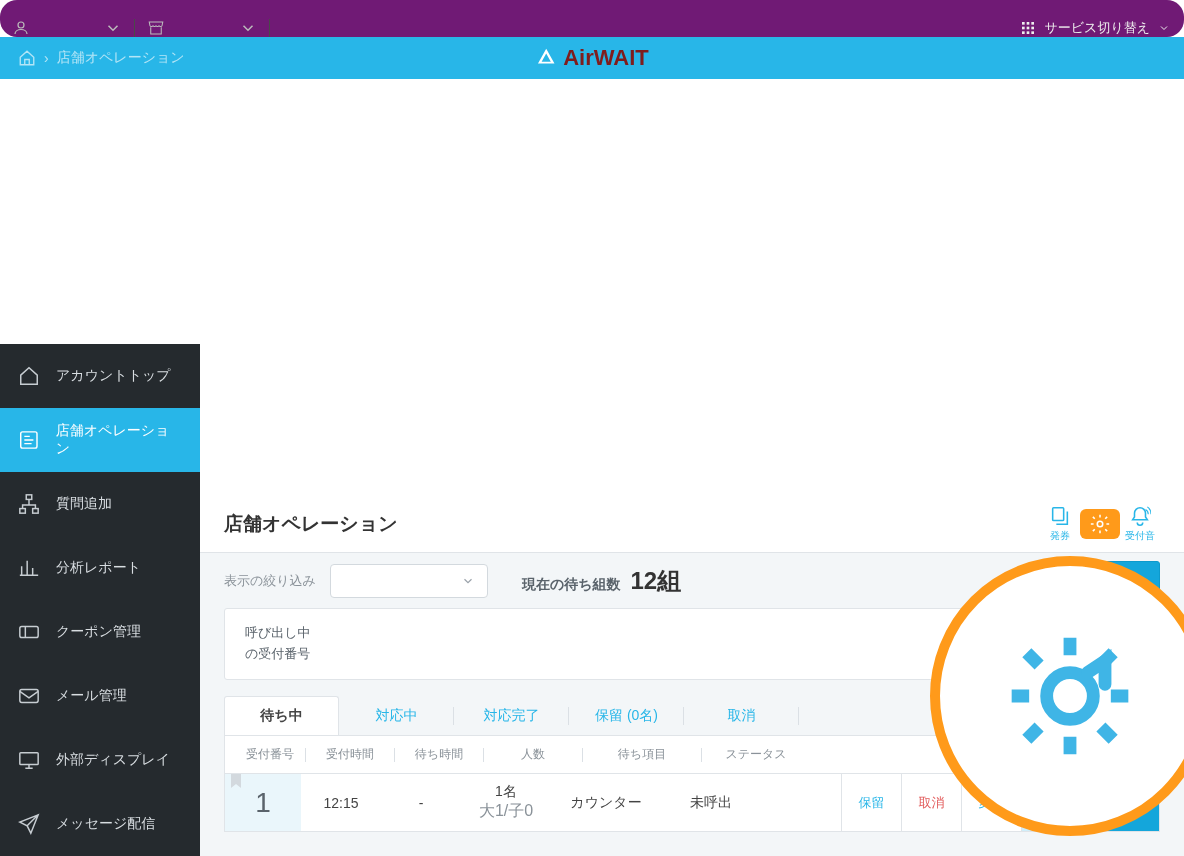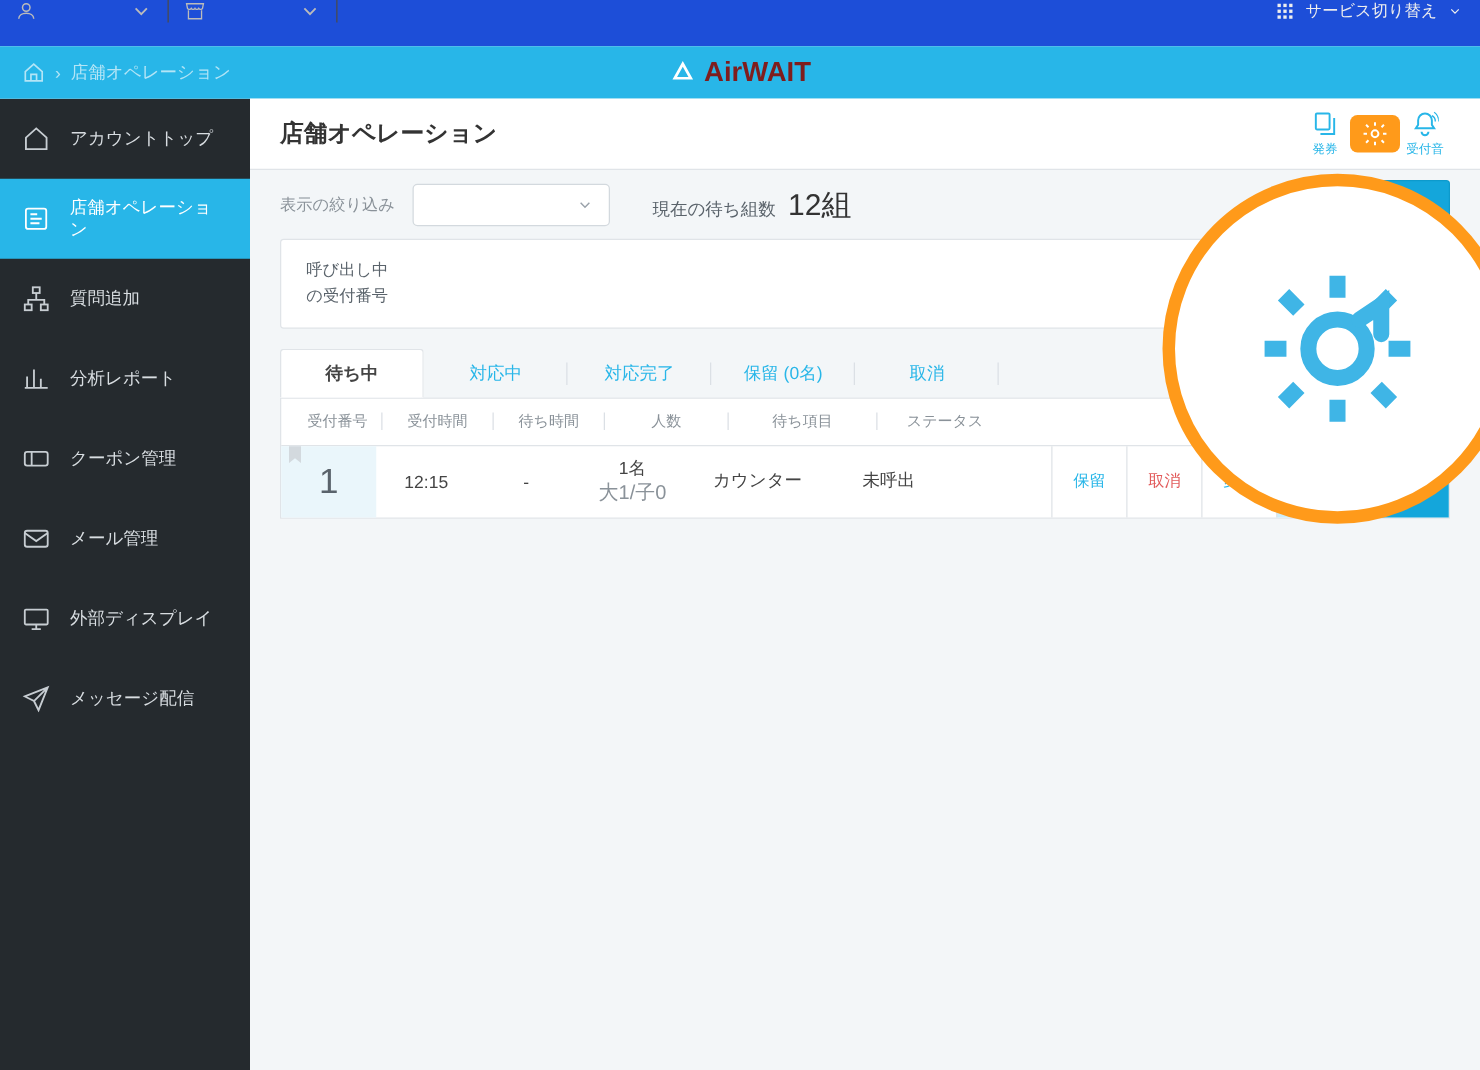--- a/index.html
+++ b/index.html
@@ -1,35 +1,35 @@
 <!DOCTYPE html>
 <html><head>
 <meta charset="utf-8">
 <style>
 * { margin: 0; padding: 0; box-sizing: border-box; font-family: -apple-system, "Hiragino Sans", "Yu Gothic", sans-serif; }
 body { width: 1184px; height: 856px; background: #fff; overflow: hidden; }
 
 
-.topbar { height: 37px; background: #1d4ed8; display: flex; align-items: flex-start; }
+.topbar { height: 37px; background: #701a75; display: flex; align-items: flex-end; border-radius: 17px; }
 .topbar .seg { display: flex; align-items: center; padding: 0 12px; border-right: 1px solid #4a4a4a; color: #bbb; cursor: pointer; }
 .topbar .seg svg { width: 18px; height: 18px; fill: #bbb; }
 .topbar .seg.wide { width: 135px; justify-content: space-between; }
 .topbar .spacer { flex: 1; }
 .topbar .service { display: flex; align-items: center; color: #eee; padding: 0 14px; font-size: 13px; cursor: pointer; gap: 8px; }
 .topbar .grid-icon { width: 16px; height: 16px; }
 
 
 .breadbar { height: 42px; background: #28b6e8; display: flex; align-items: center; position: relative; }
 .breadbar .bc { display: flex; align-items: center; gap: 8px; padding: 0 18px; font-size: 14px; color: #b4e5f6; }
 .breadbar .bc .home-icon { width: 18px; height: 18px; stroke: #b4e5f6; fill: none; stroke-width: 1.8; }
 .breadbar .logo { position: absolute; left: 50%; transform: translateX(-50%); color: #7f1d1d; font-size: 22px; font-weight: 600; display: flex; align-items: center; gap: 6px; }
 .breadbar .logo svg { width: 22px; height: 22px; fill: #fff; }
 
 
-.shell { display: flex; height: calc(856px - 37px - 42px); }
+.shell { display: flex; height: calc(856px - 37px - 42px); align-items: flex-end; }
 
 
 .sidebar { width: 200px; background: #252a2e; display: flex; flex-direction: column; }
 .sidebar .item { display: flex; align-items: center; gap: 16px; height: 64px; padding: 0 18px; color: #d8dde1; font-size: 14px; cursor: pointer; }
 .sidebar .item svg { width: 22px; height: 22px; stroke: #c7cdd2; fill: none; stroke-width: 1.6; }
 .sidebar .item.active { background: #28b6e8; color: #fff; }
 .sidebar .item.active svg { stroke: #fff; }
 
 
 .main { flex: 1; background: #f3f6f8; display: flex; flex-direction: column; position: relative; }
@@ -38,21 +38,21 @@
 .pagehead h1 { font-size: 19px; font-weight: 600; color: #333; flex: 1; }
 .pagehead .hact { width: 40px; display: flex; flex-direction: column; align-items: center; gap: 2px; cursor: pointer; }
 .pagehead .hact svg { width: 22px; height: 22px; stroke: #28b6e8; fill: none; stroke-width: 1.7; }
 .pagehead .hact span { font-size: 10px; color: #28b6e8; }
 .pagehead .hact.sel { background: #ff9a1a; border-radius: 6px; padding: 4px 2px; }
 .pagehead .hact.sel svg { stroke: #fff; }
 
 .filterbar { height: 55px; display: flex; align-items: center; padding: 0 24px; gap: 14px; font-size: 13px; color: #8a9299; }
 .filterbar .dd { width: 158px; height: 34px; background: #fff; border: 1px solid #d3d9de; border-radius: 4px; display: flex; align-items: center; justify-content: flex-end; padding: 0 12px; cursor: pointer; }
 .filterbar .dd svg { width: 14px; height: 14px; stroke: #9aa2aa; fill: none; stroke-width: 2; }
-.filterbar .count { color: #5a636b; font-size: 14px; margin-left: 20px; }
+.filterbar .count { color: #5a636b; font-size: 14px; margin-left: 20px; font-weight: bold; }
 .filterbar .count .big { font-size: 24px; color: #333; margin-left: 6px; }
 .filterbar .gap { flex: 1; }
 .filterbar .acceptbtn { height: 40px; padding: 0 28px; background: #14a6db; border: 1px solid #0d9acc; color: #fff; font-size: 15px; border-radius: 3px; cursor: pointer; display: flex; align-items: center; }
 
 .content { flex: 1; padding: 0 24px 24px; }
 
 .callcard { background: #fff; border: 1px solid #e0e4e8; border-radius: 3px; padding: 14px 20px; font-size: 13px; color: #5a636b; line-height: 1.6; }
 
 .tabs { display: flex; margin-top: 16px; align-items: flex-end; }
 .tabs .tab { padding: 10px 0; width: 115px; text-align: center; font-size: 14px; color: #28b6e8; cursor: pointer; border-top: 1px solid transparent; position: relative; }

